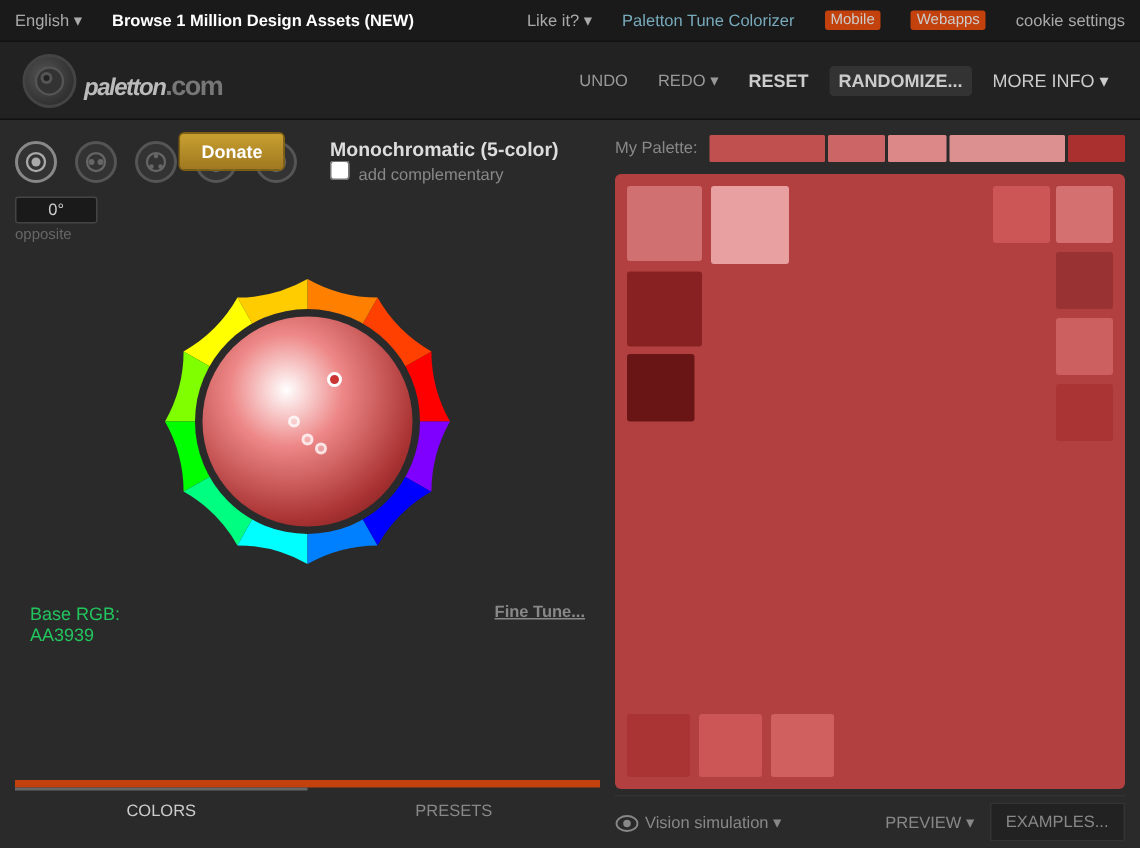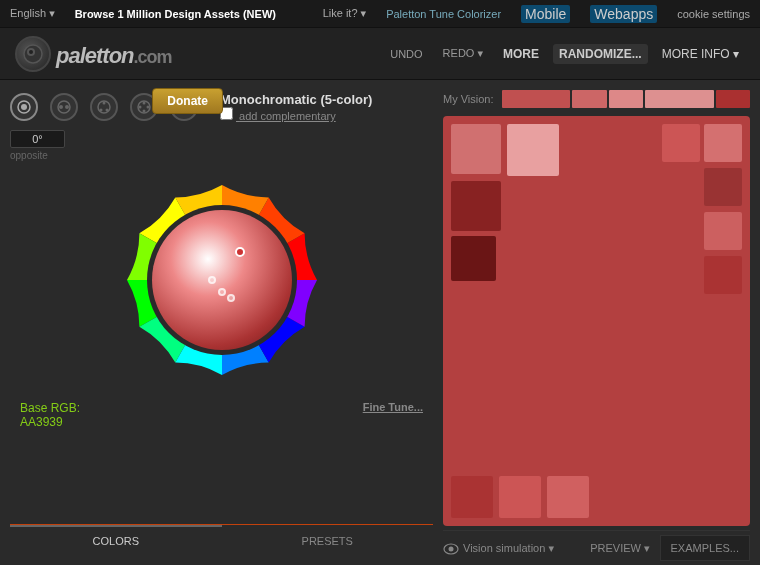--- a/index.html
+++ b/index.html
@@ -31,25 +31,25 @@
     }
     .nav-separator { flex: 1; }
     .nav-highlight {
       color: #fff;
       font-weight: bold;
     }
     .nav-link-blue {
       color: #7ab;
     }
     .nav-badge {
-      background: #0c4a6e;
+      background: #c2410c;
       color: #ccc;
       padding: 1px 4px;
       border-radius: 2px;
-      font-size: 14px;
+      font-size: 10px;
     }
 
     
     #header {
       background: #222;
       height: 52px;
       display: flex;
       align-items: center;
       padding: 0 15px;
       border-bottom: 1px solid #111;
@@ -74,21 +74,21 @@
       font-weight: bold;
     }
     #logo-text {
       font-size: 28px;
       font-weight: bold;
       color: #bbb;
       letter-spacing: -1px;
     }
     #logo-text span {
       color: #888;
-      font-size: 22px;
+      font-size: 16px;
     }
     #header-actions {
       margin-left: auto;
       display: flex;
       align-items: center;
       gap: 8px;
     }
     .header-btn {
       color: #999;
       font-size: 11px;
@@ -123,21 +123,21 @@
 
     
     #main {
       display: flex;
       height: calc(565px - 28px - 52px);
       background: #2a2a2a;
     }
 
     
     #left-panel {
-      width: 443px;
+      width: 410px;
       display: flex;
       flex-direction: column;
       padding: 10px;
       position: relative;
     }
 
     
     #donate-btn {
       position: absolute;
       top: 8px;
@@ -185,21 +185,20 @@
     }
     #mono-label .label-main {
       font-size: 13px;
       color: #ddd;
       font-weight: bold;
     }
     #mono-label .label-sub {
       font-size: 11px;
       color: #888;
       cursor: pointer;
-      text-decoration: underline;
     }
     #mono-label .label-sub input[type=checkbox] {
       margin-right: 3px;
     }
 
     
     #hue-display {
       display: flex;
       flex-direction: column;
       margin-bottom: 4px;
@@ -235,34 +234,34 @@
       margin-top: 6px;
       padding: 0 10px;
     }
     #base-rgb {
       font-size: 11px;
       color: #888;
     }
     #base-rgb span {
       display: block;
       font-size: 12px;
-      color: #84cc16;
+      color: #22c55e;
     }
     #fine-tune {
       font-size: 11px;
       color: #888;
       cursor: pointer;
       text-decoration: underline;
       font-weight: bold;
     }
 
     
     #bottom-tabs-left {
       display: flex;
-      border-top: 1px solid #c2410c;
+      border-top: 5px solid #c2410c;
       margin-top: auto;
     }
     .bottom-tab {
       flex: 1;
       text-align: center;
       padding: 8px;
       font-size: 11px;
       color: #888;
       cursor: pointer;
       border-top: 2px solid transparent;
@@ -414,21 +413,21 @@
         <circle cx="9" cy="9" r="2" fill="#222"></circle>
       </svg>
     </div>
     <div id="logo-text">
       <span style="color:#bbb; font-style:italic;">paletton</span><span style="color:#777; font-size:18px;">.com</span>
     </div>
   </div>
   <div id="header-actions">
     <span class="header-btn">UNDO</span>
     <span class="header-btn">REDO ▾</span>
-    <span class="reset-btn">MORE</span>
+    <span class="reset-btn">RESET</span>
     <span class="randomize-btn">RANDOMIZE...</span>
     <span class="moreinfo-btn">MORE INFO ▾</span>
   </div>
 </div>
 
 <div id="main">
 
   <div id="left-panel">
 
     <div id="donate-btn">Donate</div>
@@ -541,21 +540,21 @@
     <div id="bottom-tabs-left">
       <div class="bottom-tab active">COLORS</div>
       <div class="bottom-tab">PRESETS</div>
     </div>
 
   </div>
 
   <div id="right-panel">
 
     <div id="my-palette-row">
-      <span id="my-palette-label">My Vision:</span>
+      <span id="my-palette-label">My Palette:</span>
       <div id="palette-bar">
         <div class="palette-swatch" style="background:#c05050; flex:2;"></div>
         <div class="palette-swatch" style="background:#cc6666; flex:1;"></div>
         <div class="palette-swatch" style="background:#dd8888; flex:1;"></div>
         <div class="palette-swatch" style="background:#dd9090; flex:2;"></div>
         <div class="palette-swatch" style="background:#aa3030; flex:1;"></div>
       </div>
     </div>
 
     <div id="color-grid">

